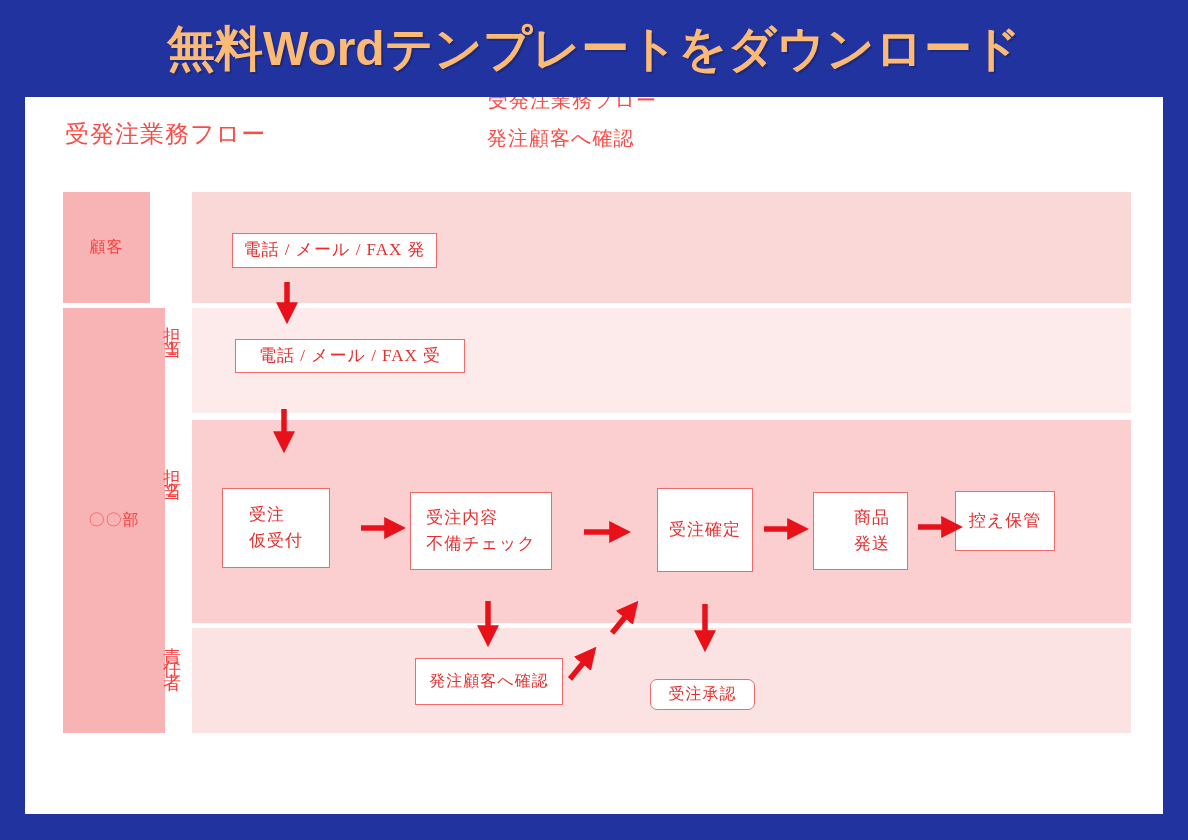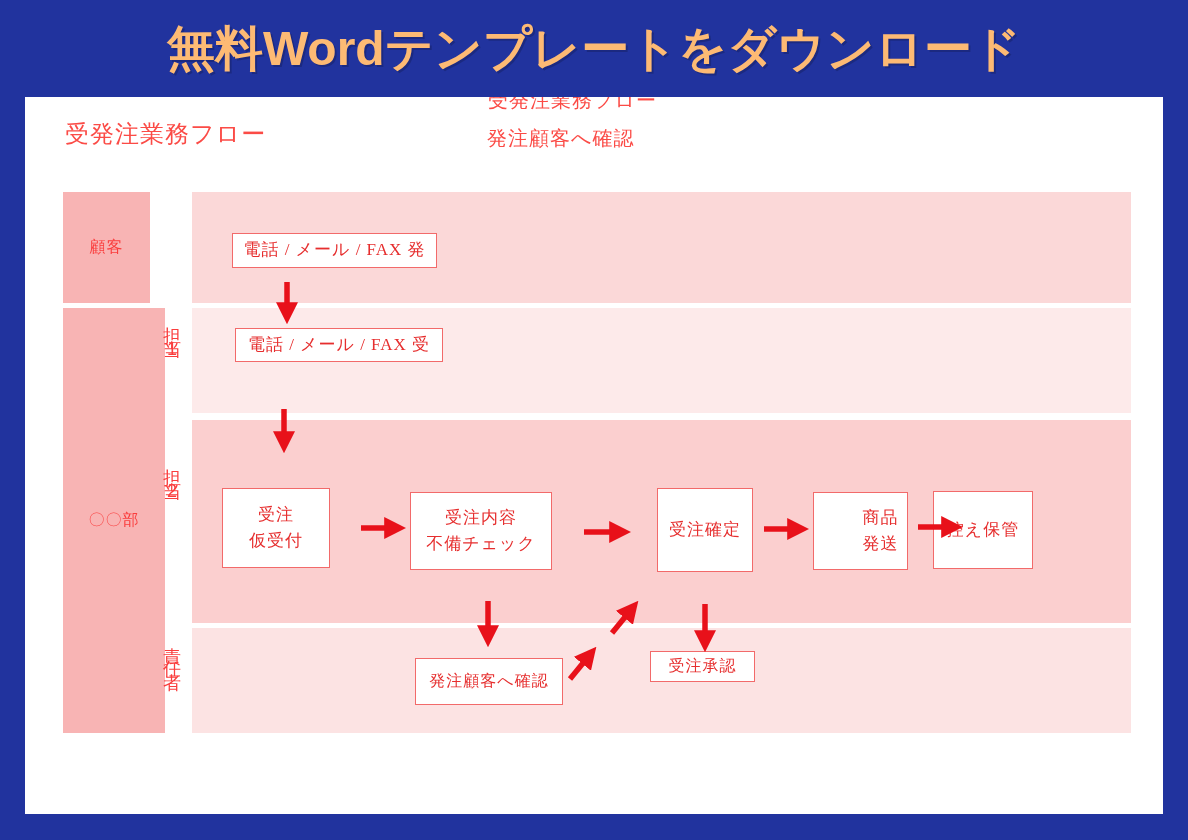--- a/index.html
+++ b/index.html
@@ -42,32 +42,32 @@
   .v2{top:358px;}
   .v3{top:536px;}
 
   .row{position:absolute;left:167px;width:939px;}
   .row1{top:95px;height:111px;background:var(--pink-row1);}
   .row2{top:211px;height:105px;background:var(--pink-row2);}
   .row3{top:323px;height:203px;background:var(--pink-row3);}
   .row4{top:531px;height:105px;background:var(--pink-row4);}
 
   .node{position:absolute;background:#ffffff;border:1.5px solid var(--red-border);
-        display:flex;align-items:center;justify-content:center;text-align:center;
+        display:flex;align-items:center;justify-content:center;text-align:left;
         color:var(--red-node);font-family:"Liberation Serif","DejaVu Serif",serif;
         font-size:17px;line-height:1.55;white-space:pre-line;letter-spacing:1px;}
   .n1{left:207px;top:136px;width:205px;height:35px;}
-  .n2{left:210px;top:231px;width:208px;height:34px;}
+  .n2{left:210px;top:242px;width:230px;height:34px;}
   .n3{left:197px;top:391px;width:108px;height:80px;}
   .n4{left:385px;top:395px;width:142px;height:78px;}
   .n5{left:632px;top:391px;width:96px;height:84px;}
   .n6{left:788px;top:395px;width:95px;height:78px;padding-left:40px;}
-  .n7{left:908px;top:394px;width:100px;height:78px;}
+  .n7{left:930px;top:394px;width:100px;height:60px;}
   .n8{left:390px;top:561px;width:148px;height:47px;font-size:16px;}
-  .n9{left:625px;top:554px;width:105px;height:31px;font-size:16px;}
+  .n9{left:625px;top:582px;width:105px;height:31px;font-size:16px;border-radius:7px;}
 
   svg.arrow{position:absolute;overflow:visible;}
   svg.arrow line{stroke:var(--red-arrow);stroke-width:5.5;}
 </style>
 </head>
 <body>
 
 <div id="root">
 
   <div class="page">

